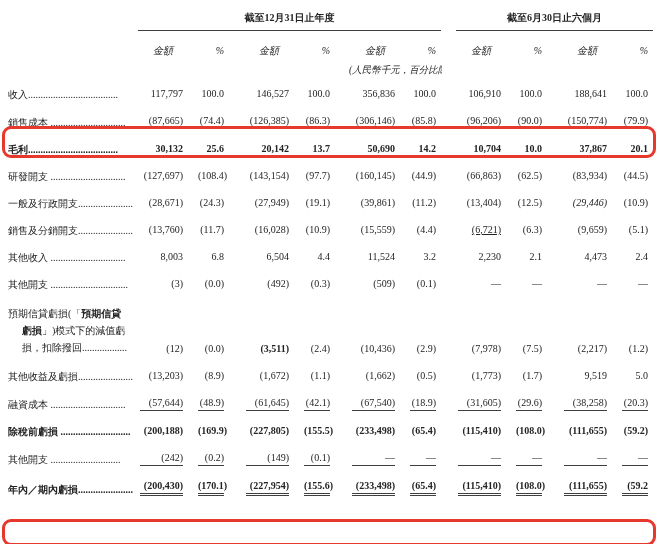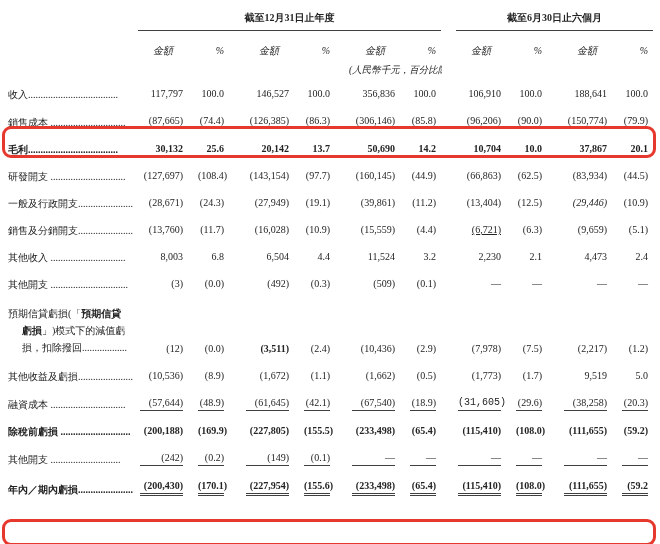--- a/index.html
+++ b/index.html
@@ -394,21 +394,21 @@
           <td class="val amt" style="padding-left: 13px;">
             <span class="v">(2,217)</span>
           </td>
           <td class="val pct">
             <span class="v">(1.2)</span>
           </td>
         </tr>
         <tr class="">
           <td class="lbl"><span>其他收益及虧損......................</span></td>
           <td class="val amt">
-            <span class="v">(10,536)</span>
+            <span class="v">(13,203)</span>
           </td>
           <td class="val pct">
             <span class="v">(8.9)</span>
           </td>
           <td class="val amt" style="padding-left: 13px;">
             <span class="v">(1,672)</span>
           </td>
           <td class="val pct">
             <span class="v">(1.1)</span>
           </td>
@@ -444,21 +444,21 @@
           </td>
           <td class="val pct">
             <span class="v">(42.1)</span>
           </td>
           <td class="val amt" style="padding-left: 13px;">
             <span class="v">(67,540)</span>
           </td>
           <td class="val pct">
             <span class="v">(18.9)</span>
           </td>
-          <td class="val amt" style="padding-left: 13px; font-family: Liberation Mono, monospace;">
+          <td class="val amt" style="padding-left: 13px;">
             <span class="v">(31,605)</span>
           </td>
           <td class="val pct">
             <span class="v">(29.6)</span>
           </td>
           <td class="val amt" style="padding-left: 13px;">
             <span class="v">(38,258)</span>
           </td>
           <td class="val pct">
             <span class="v">(20.3)</span>

